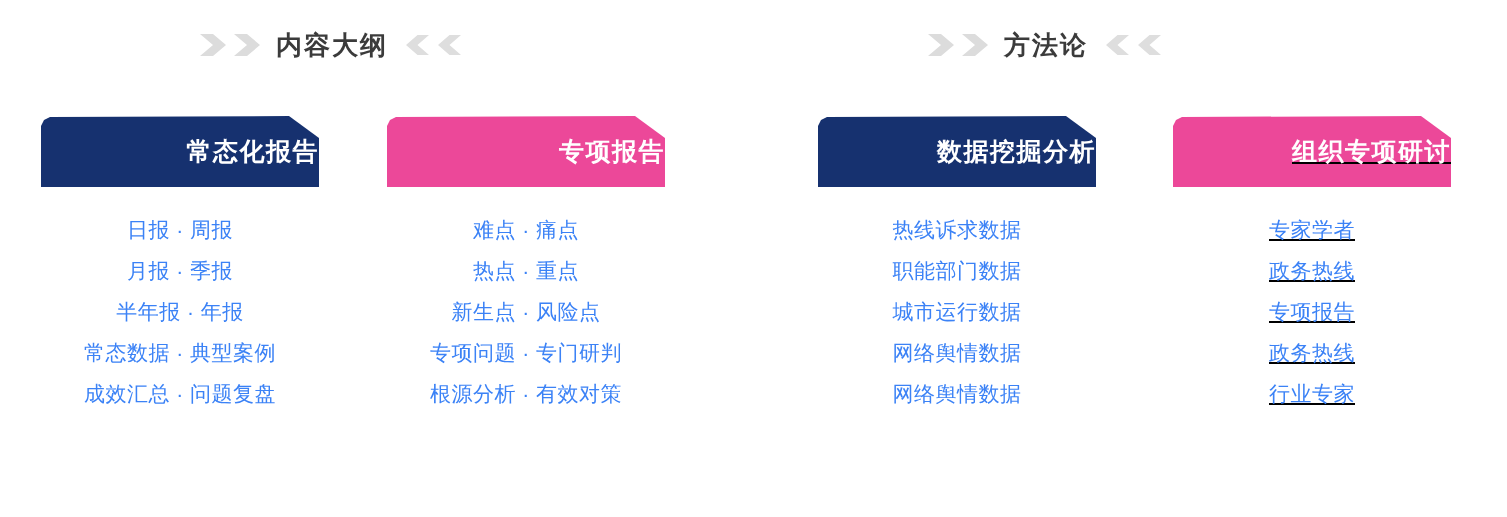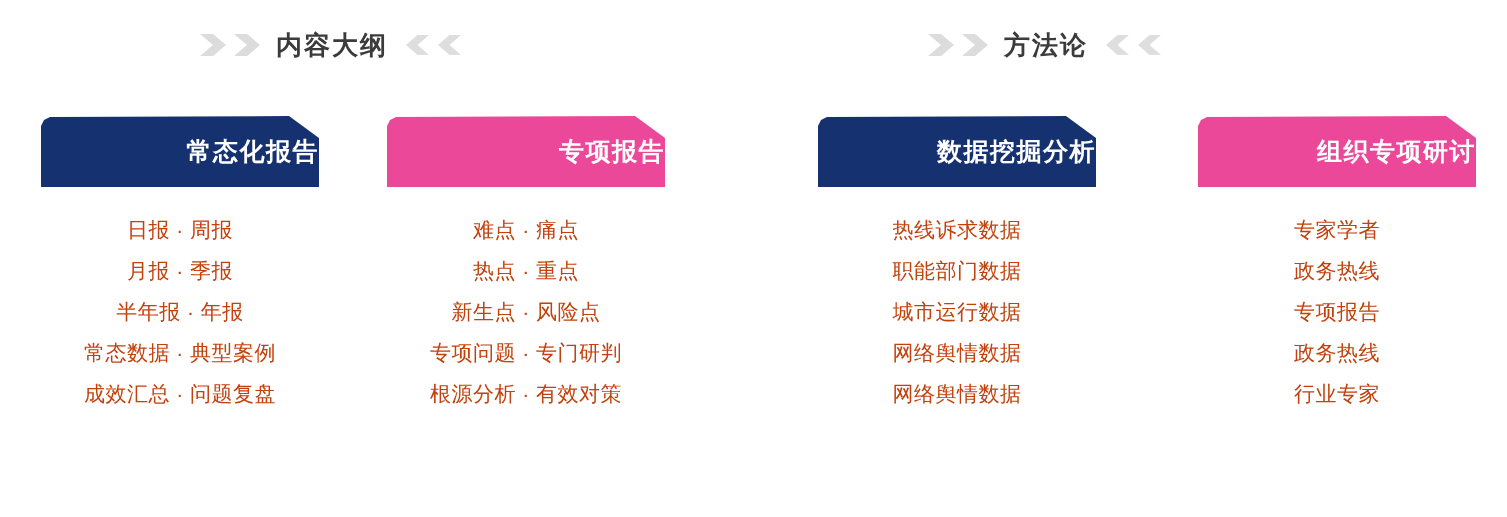--- a/index.html
+++ b/index.html
@@ -57,21 +57,21 @@
 
   
   .col {
     position: absolute;
     top: 116px;
     width: 278px;
   }
   .col-0 { left: 41px;   width: 278px; }
   .col-1 { left: 387px;  width: 278px; }
   .col-2 { left: 818px;  width: 278px; }
-  .col-3 { left: 1198px; width: 278px; }
+  .col-3 { left: 1173px; width: 278px; text-decoration: underline; }
 
   
   .banner {
     position: relative;
     height: 71px;
     display: flex;
     align-items: center;
     justify-content: flex-end;
     -webkit-clip-path: polygon(
         0px 10px, 3px 4px, 9px 1px,
@@ -99,21 +99,21 @@
 
   
   .item-list {
     margin-top: 22px;
     display: flex;
     flex-direction: column;
     align-items: center;
   }
   .list-item {
     font-size: 21px;
-    color: #c2410c;
+    color: #3b82f6;
     line-height: 1;
     padding: 10px 0;
     white-space: nowrap;
     letter-spacing: 0.5px;
   }
 </style>
 </head>
 <body>
 
 <div class="page">

